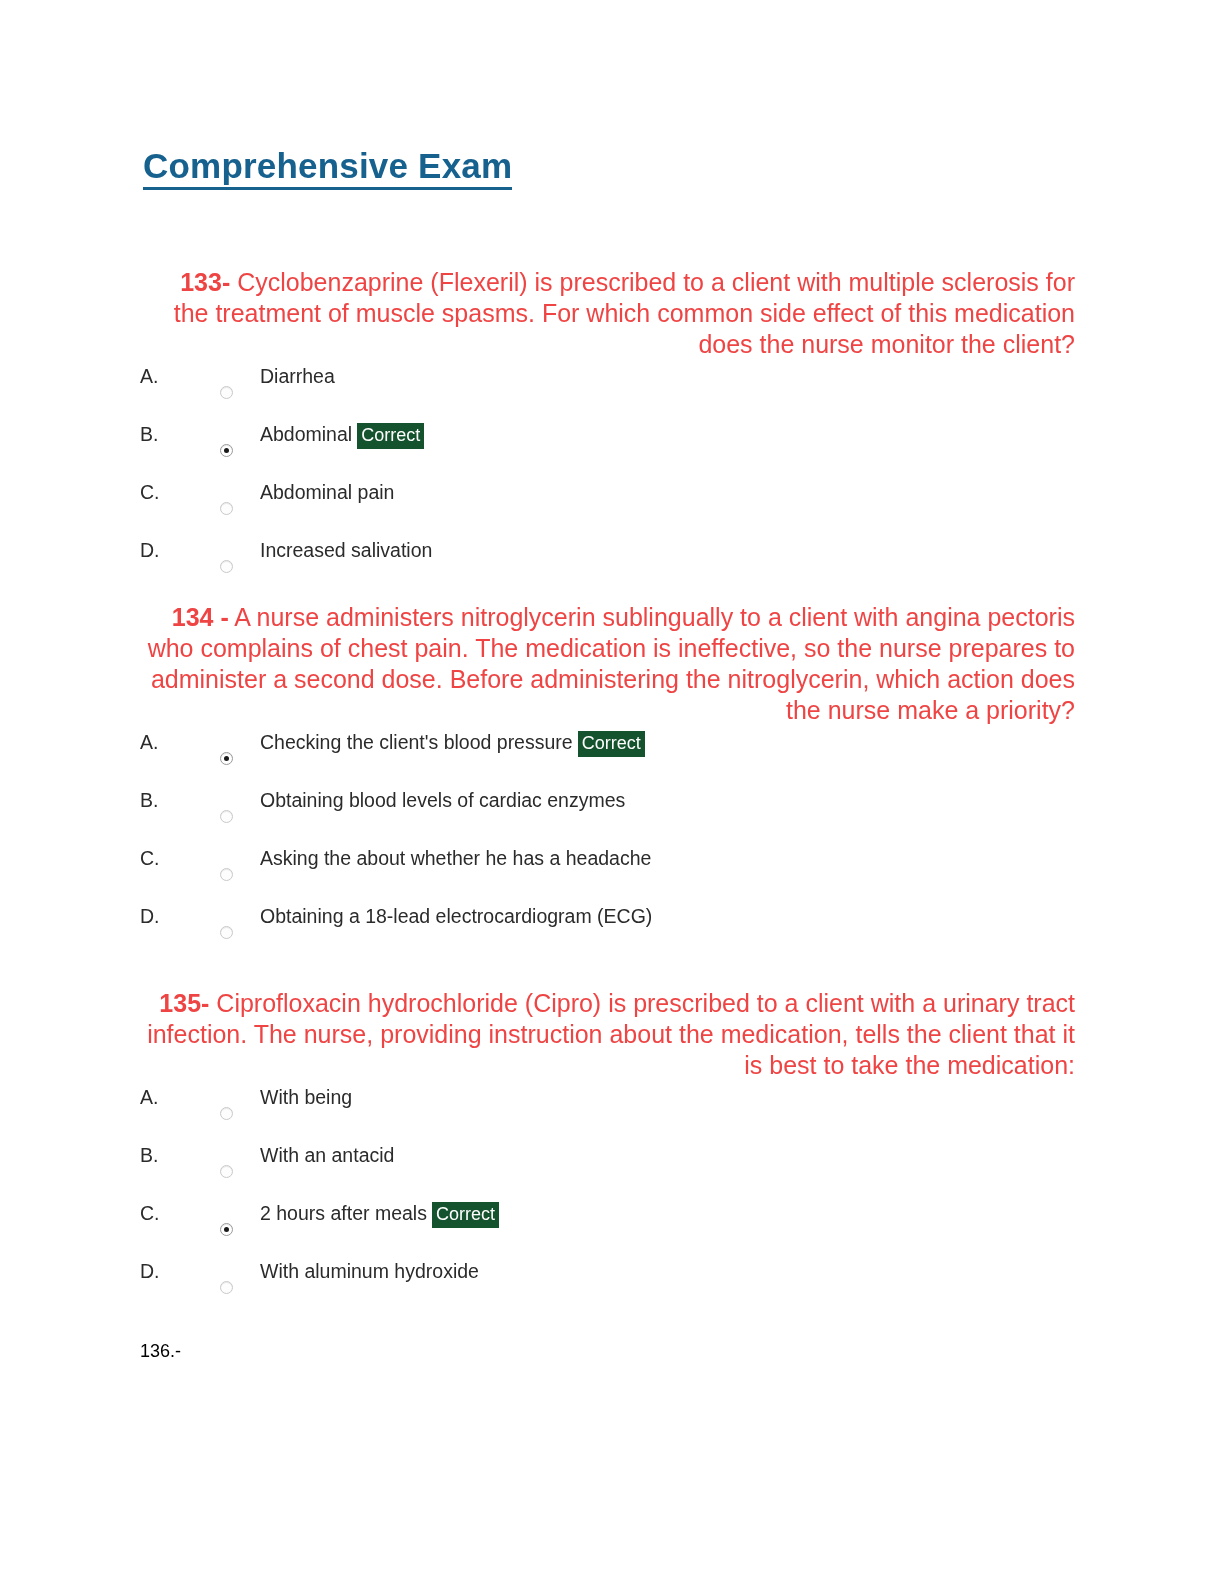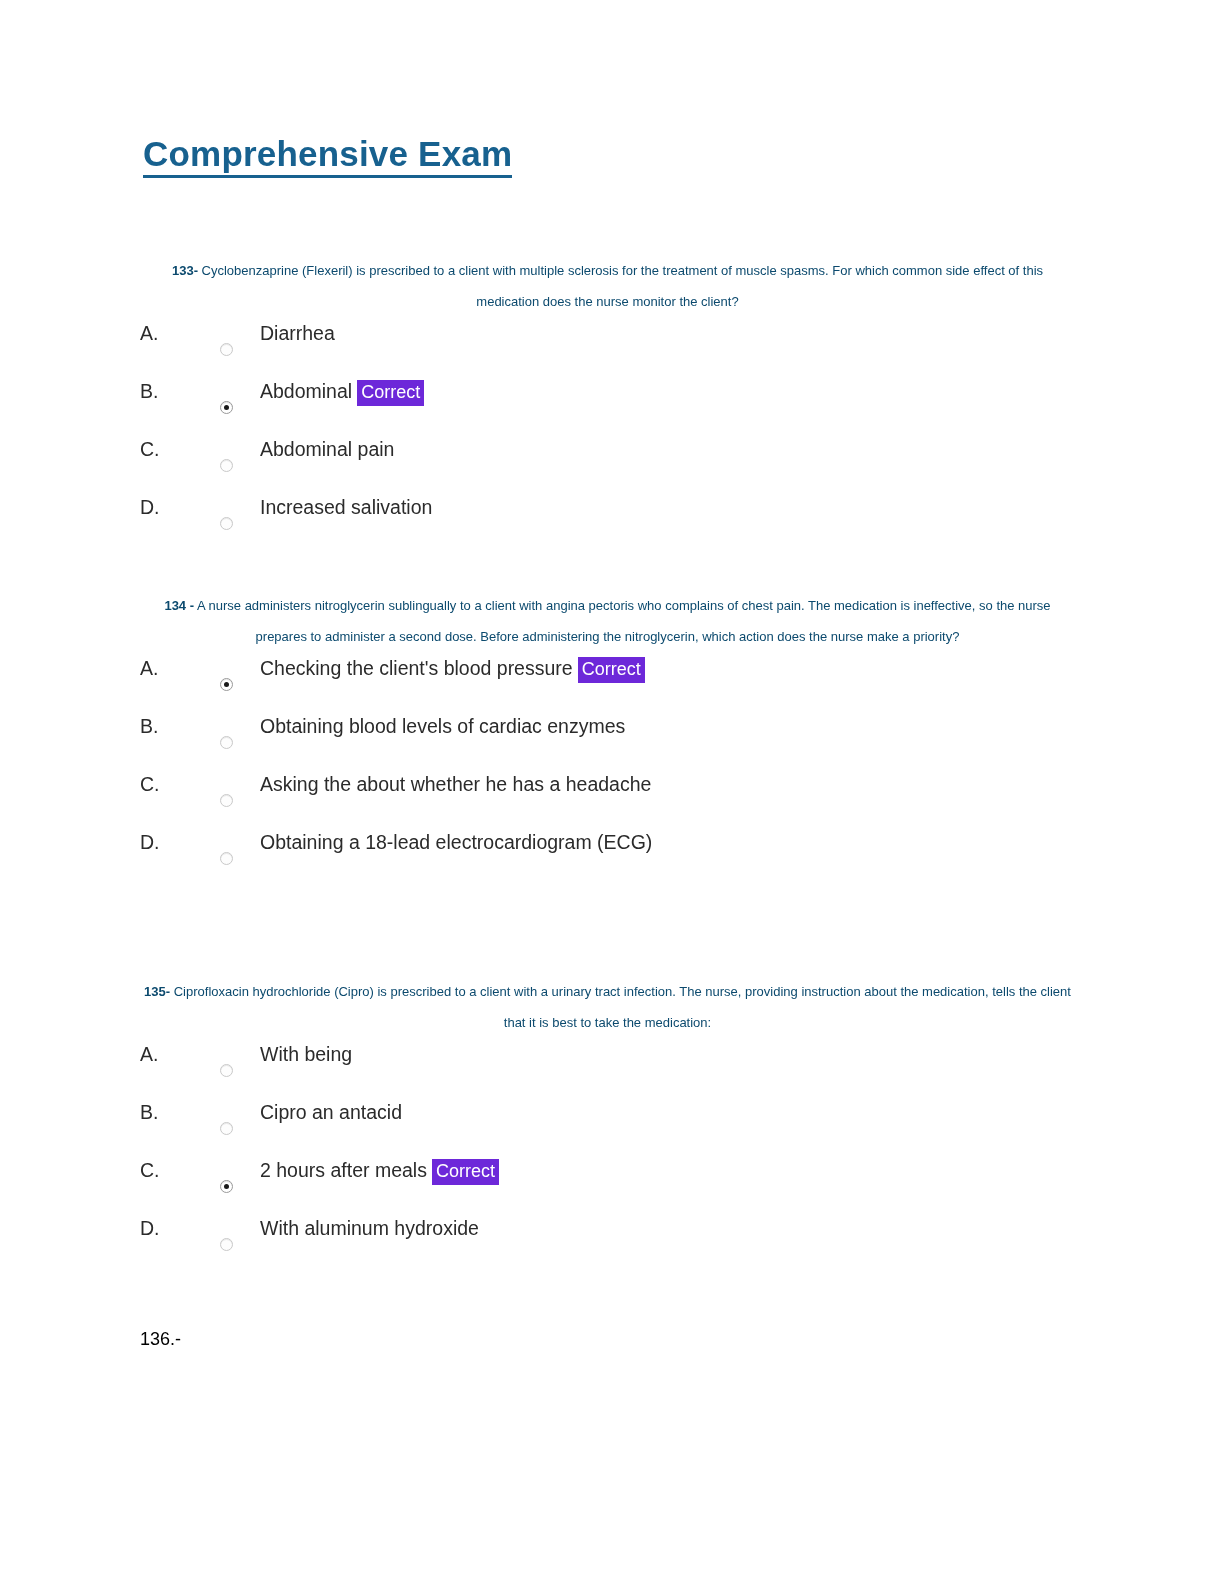--- a/index.html
+++ b/index.html
@@ -14,20 +14,21 @@
     color: #2b2b2b;
     overflow: hidden;
     position: relative;
   }
   .page {
     position: relative;
     width: 1224px;
     height: 1396px;
     box-sizing: border-box;
     padding: 0;
+    margin-top: 12px;
   }
 
   
   .doc-title {
     position: absolute;
     left: 143px;
     top: 136px;
     font-size: 35px;
     font-weight: bold;
     color: #17618f;
@@ -39,24 +40,24 @@
     white-space: nowrap;
   }
 
   
   .question {
     position: absolute;
     left: 140px;
     width: 935px;
   }
   .q-stem {
-    font-size: 13px;
+    font-size: 25px;
     line-height: 31px;
-    color: #0c4a6e;
-    text-align: center;
+    color: #ef4444;
+    text-align: right;
     margin: 0 0 0 0;
   }
   .q-num {
     font-weight: bold;
   }
   .q-num.plain {
     font-weight: bold;
   }
   .q-num-standalone {
     font-size: 18px;
@@ -113,21 +114,21 @@
     position: absolute;
     left: 120px;
     top: 0px;
     font-size: 19.5px;
     line-height: 28px;
     color: #2b2b2b;
     white-space: nowrap;
   }
   .badge-correct {
     display: inline-block;
-    background: #6d28d9;
+    background: #14532d;
     color: #ffffff;
     font-size: 18px;
     line-height: 23px;
     padding: 1px 4px 2px 4px;
     margin-left: 5px;
     vertical-align: baseline;
   }
 </style>
 </head>
 <body>
@@ -191,21 +192,21 @@
         <p class="q-stem"><span class="q-num plain">135-</span><span> Ciprofloxacin hydrochloride (Cipro) is prescribed to a client with a urinary tract infection. The nurse, providing instruction about the medication, tells the client that it is best to take the medication:</span></p>
         <div class="options">
           <div class="option">
             <span class="opt-letter">A.</span>
             <span class="opt-radio"></span>
             <span class="opt-text"><span>With being</span></span>
           </div>
           <div class="option">
             <span class="opt-letter">B.</span>
             <span class="opt-radio"></span>
-            <span class="opt-text"><span>Cipro an antacid</span></span>
+            <span class="opt-text"><span>With an antacid</span></span>
           </div>
           <div class="option">
             <span class="opt-letter">C.</span>
             <span class="opt-radio checked"></span>
             <span class="opt-text"><span>2 hours after meals</span><span class="badge-correct">Correct</span></span>
           </div>
           <div class="option">
             <span class="opt-letter">D.</span>
             <span class="opt-radio"></span>
             <span class="opt-text"><span>With aluminum hydroxide</span></span>

